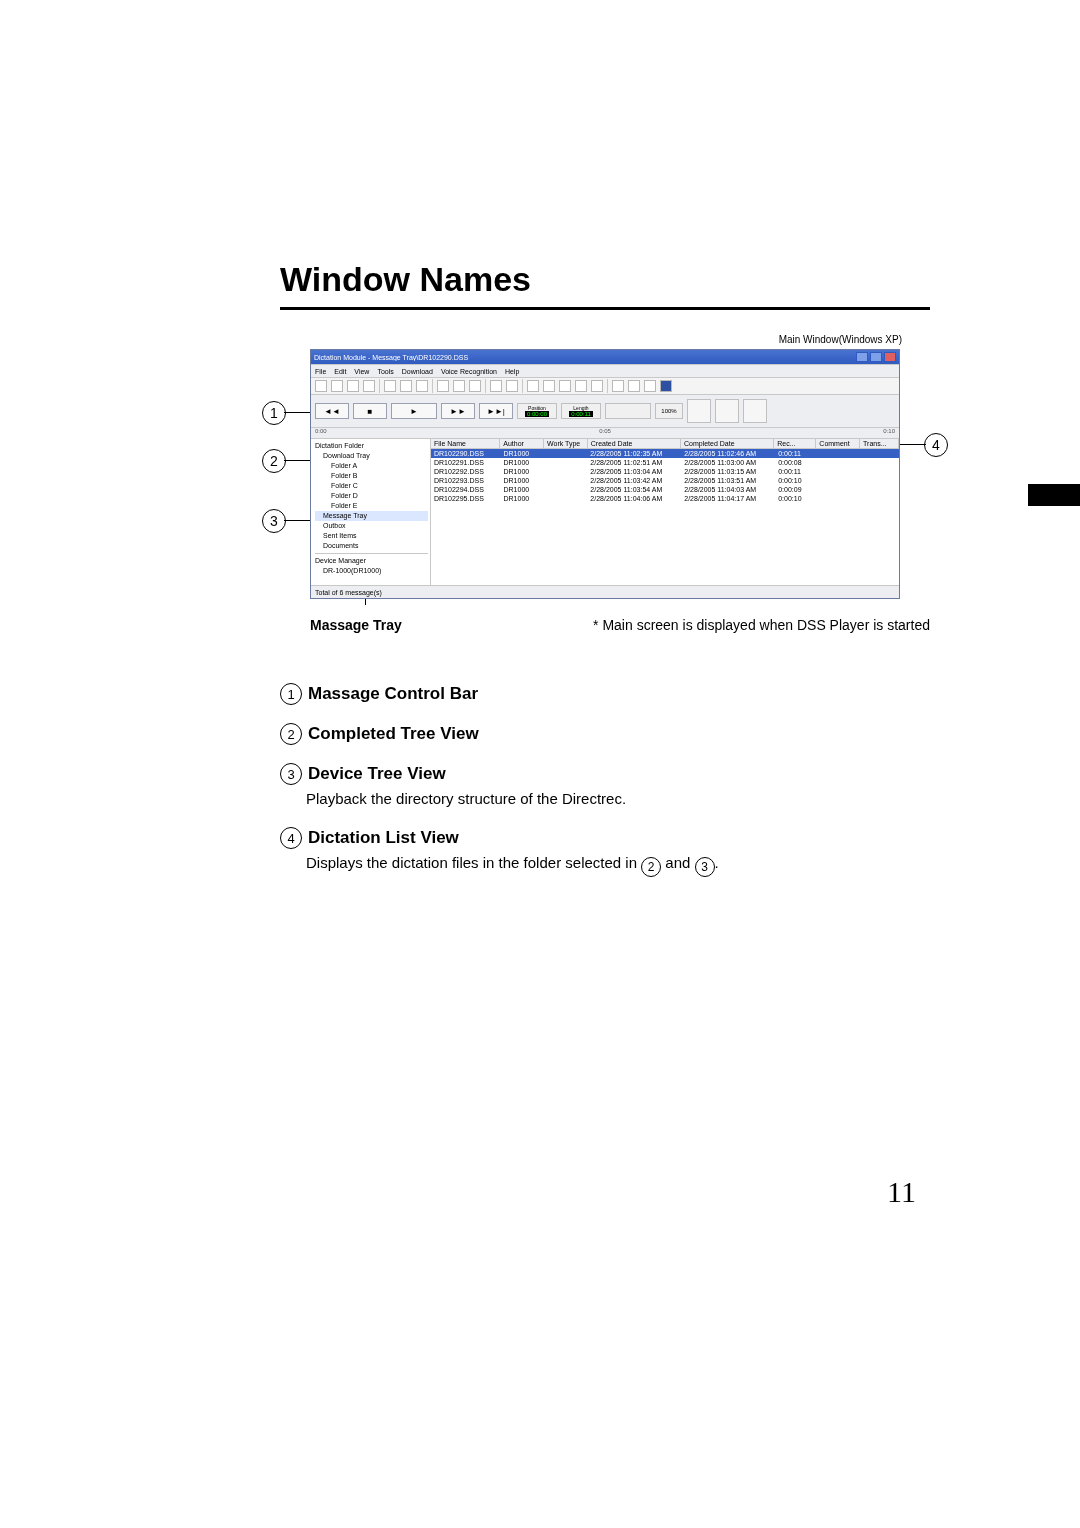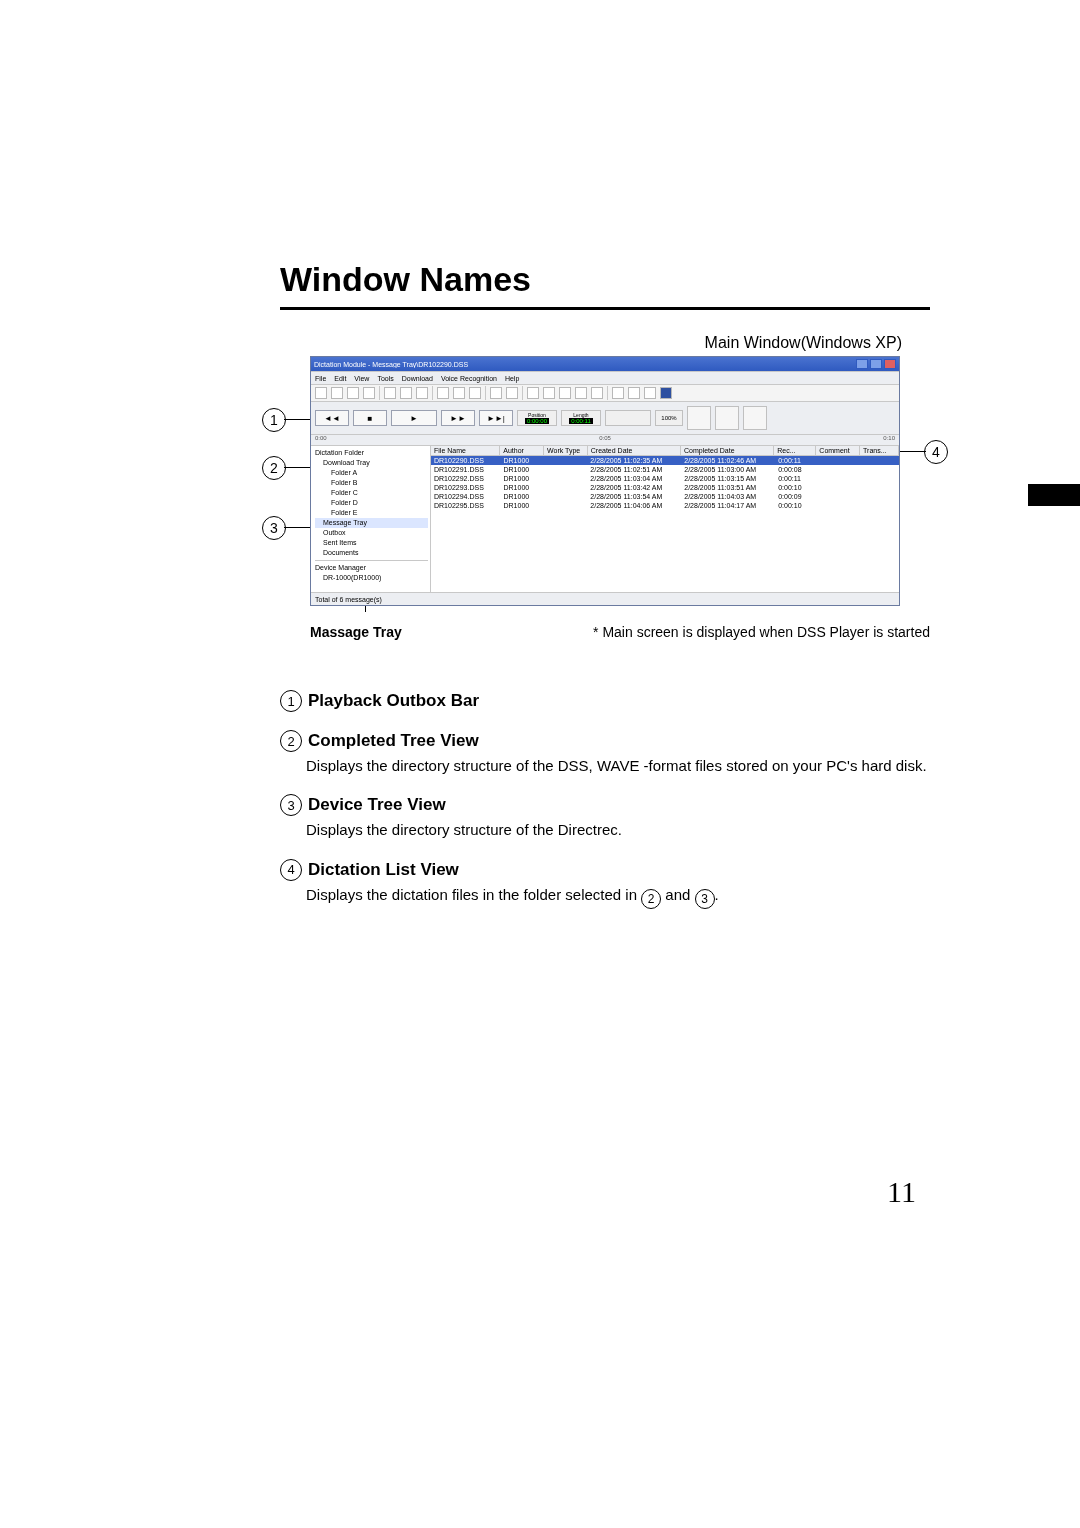--- a/index.html
+++ b/index.html
@@ -24,21 +24,21 @@
     font-weight: bold;
     margin: 0 0 8px 0;
   }
   .title-rule {
     border: 0;
     border-top: 3px solid #000;
     margin: 0 0 24px 0;
   }
   .caption-right {
     text-align: right;
-    font-size: 16px;
+    font-size: 10px;
     margin: 0 0 4px 0;
     padding-right: 28px;
   }
 
   
   .shot-wrap {
     position: relative;
     height: 260px;
     margin-bottom: 8px;
   }
@@ -453,38 +453,37 @@
 
     <div style="display:flex; gap:36px; align-items:flex-start; font-size:14px;">
       <span class="under-caption" style="margin-left:30px;font-weight:bold;">Massage Tray</span>
       <span class="under-caption" style="margin-left:auto; padding-right:0;">* Main screen is displayed when DSS Player is started</span>
     </div>
 
     <div class="defs">
       <div class="def-item">
         <p class="def-head">
             <span class="num">1</span>
-            <span>Playback Outbox Bar</span>
+            <span>Massage Control Bar</span>
           </p>
       </div>
 
       <div class="def-item">
         <p class="def-head">
             <span class="num">2</span>
             <span>Completed Tree View</span>
           </p>
-        <p class="def-body">Displays the directory structure of the DSS, WAVE -format files stored on your PC's hard disk.</p>
       </div>
 
       <div class="def-item">
         <p class="def-head">
             <span class="num">3</span>
             <span>Device Tree View</span>
           </p>
-        <p class="def-body">Displays the directory structure of the Directrec.</p>
+        <p class="def-body">Playback the directory structure of the Directrec.</p>
       </div>
 
       <div class="def-item">
         <p class="def-head">
             <span class="num">4</span>
             <span>Dictation List View</span>
           </p>
         <p class="def-body">
           <span>Displays the dictation files in the folder selected in </span><span class="inline-num">2</span><span> and </span><span class="inline-num">3</span><span>.</span>
         </p>

